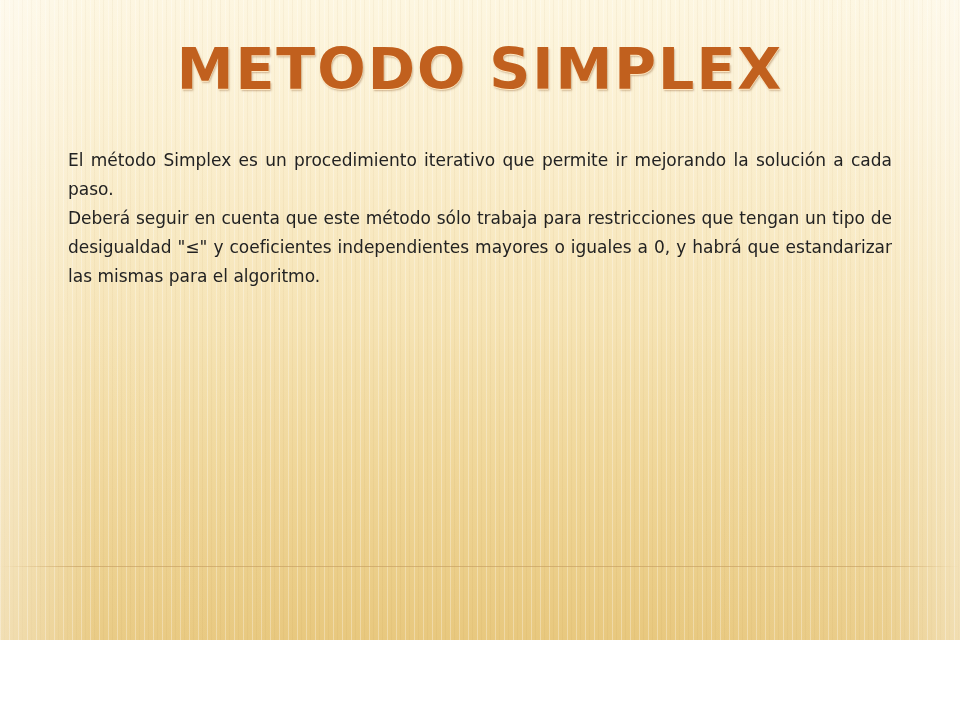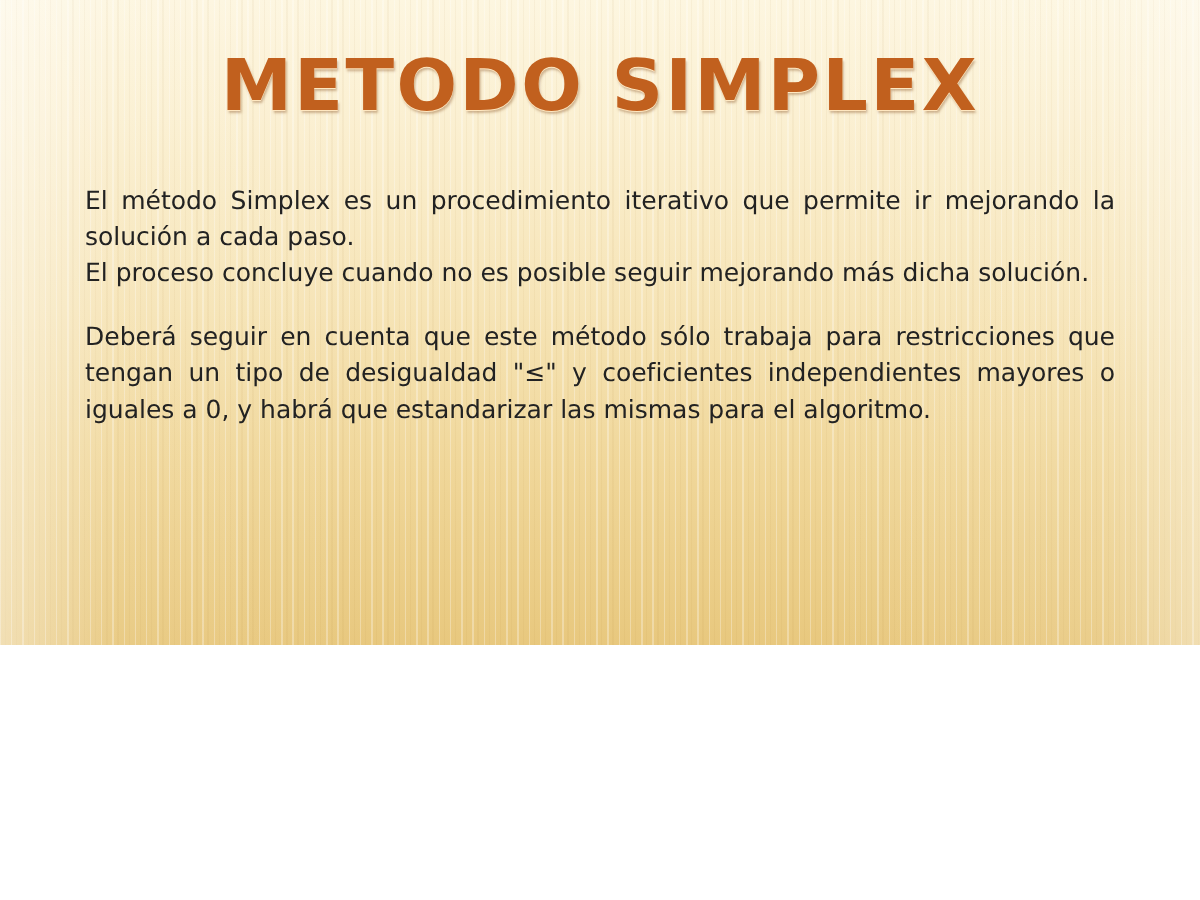--- a/index.html
+++ b/index.html
@@ -9,21 +9,21 @@
   body {
     width: 960px;
     height: 720px;
     overflow: hidden;
     font-family: "DejaVu Sans", sans-serif;
   }
 
   .slide {
     position: relative;
     width: 960px;
-    height: 516px;
+    height: 640px;
     box-sizing: border-box;
     background:
       repeating-linear-gradient(
         90deg,
         rgba(255,255,255,0.30) 0px,
         rgba(255,255,255,0.30) 1px,
         rgba(0,0,0,0.00) 1px,
         rgba(0,0,0,0.00) 4px,
         rgba(160,110,30,0.055) 4px,
         rgba(160,110,30,0.055) 5px,
@@ -81,21 +81,21 @@
     z-index: 2;
   }
 
   .body-text {
     position: absolute;
     left: 68px;
     top: 146px;
     width: 824px;
     z-index: 3;
     color: #222222;
-    font-size: 20px;
+    font-size: 17px;
     line-height: 29px;
   }
 
   .para {
     text-align: justify;
     text-justify: inter-word;
     margin: 0 0 22px 0;
   }
   .para:last-child { margin-bottom: 0; }
 
@@ -105,17 +105,16 @@
 <body>
 
 <div class="slide">
 
   <div class="title">METODO SIMPLEX</div>
 
   <div class="divider"></div>
 
   <div class="body-text">
     <p class="para para-tight">El método Simplex es un procedimiento iterativo que permite ir mejorando la solución a cada paso.</p>
-    <p class="para">El proceso concluye cuando no es posible seguir mejorando más dicha solución.</p>
     <p class="para para-tight">Deberá seguir en cuenta que este método sólo trabaja para restricciones que tengan un tipo de desigualdad "≤" y coeficientes independientes mayores o iguales a 0, y habrá que estandarizar las mismas para el algoritmo.</p>
   </div>
 
 </div>
 
 </body></html>

